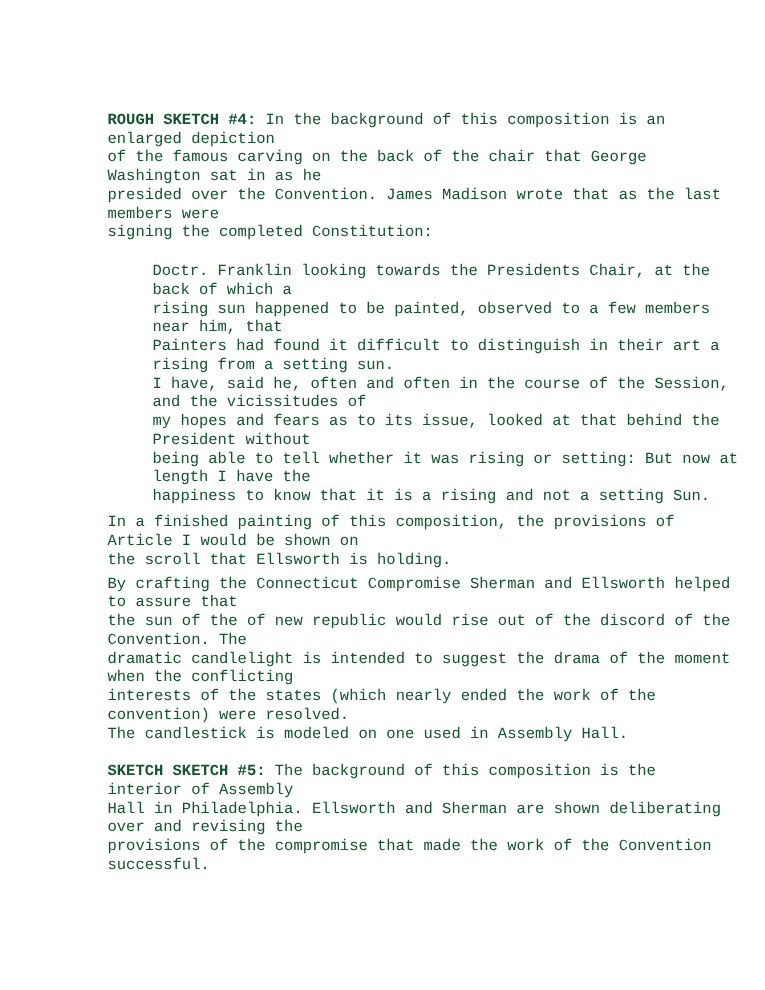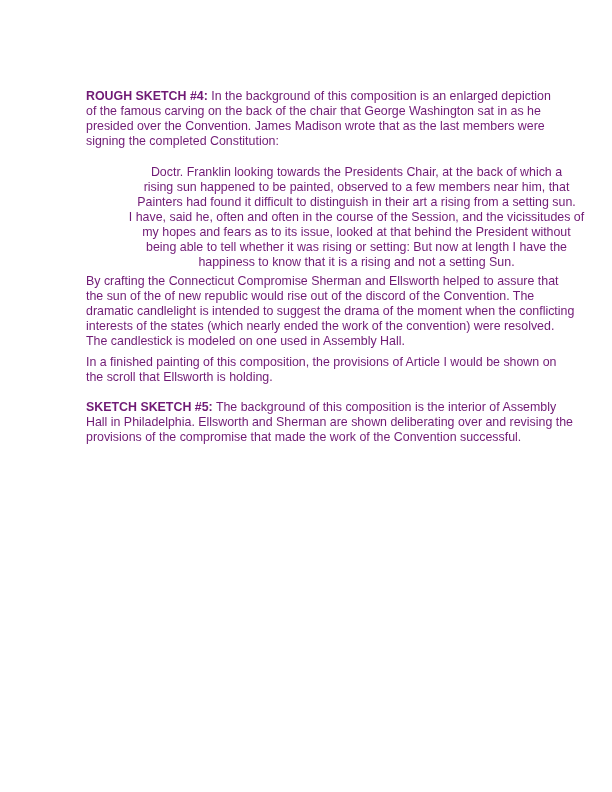--- a/index.html
+++ b/index.html
@@ -11,38 +11,37 @@
     height: 792px;
     background: #ffffff;
     position: relative;
     overflow: hidden;
   }
   .doc {
     position: absolute;
     left: 86px;
     top: 89px;
     width: 505px;
-    color: #701a75;
-    font-family: Liberation Sans, sans-serif;
+    color: #14532d;
+    font-family: Liberation Mono, monospace;
     font-size: 12.4px;
     line-height: 15px;
     text-rendering: optimizeLegibility;
   }
   .para {
     margin: 0;
     white-space: pre-line;
   }
   .para .lead {
     font-weight: bold;
     white-space: pre-line;
   }
   .block-quote {
     margin-top: 16px;
     padding-left: 36px;
-    text-align: center;
   }
   .para-compromise {
     margin-top: 4px;
   }
   .para-finished-painting {
     margin-top: 6px;
   }
   .para-sketch-5 {
     margin-top: 15px;
   }
@@ -58,26 +57,26 @@
 signing the completed Constitution:</span></p>
 
   <p class="para block-quote"><span>Doctr. Franklin looking towards the Presidents Chair, at the back of which a
 rising sun happened to be painted, observed to a few members near him, that
 Painters had found it difficult to distinguish in their art a rising from a setting sun.
 I have, said he, often and often in the course of the Session, and the vicissitudes of
 my hopes and fears as to its issue, looked at that behind the President without
 being able to tell whether it was rising or setting: But now at length I have the
 happiness to know that it is a rising and not a setting Sun.</span></p>
 
+  <p class="para para-finished-painting"><span>In a finished painting of this composition, the provisions of Article I would be shown on
+the scroll that Ellsworth is holding.</span></p>
+
   <p class="para para-compromise"><span>By crafting the Connecticut Compromise Sherman and Ellsworth helped to assure that
 the sun of the of new republic would rise out of the discord of the Convention. The
 dramatic candlelight is intended to suggest the drama of the moment when the conflicting
 interests of the states (which nearly ended the work of the convention) were resolved.
 The candlestick is modeled on one used in Assembly Hall.</span></p>
-
-  <p class="para para-finished-painting"><span>In a finished painting of this composition, the provisions of Article I would be shown on
-the scroll that Ellsworth is holding.</span></p>
 
   <p class="para para-sketch-5"><strong class="lead">SKETCH SKETCH #5:</strong><span> The background of this composition is the interior of Assembly
 Hall in Philadelphia. Ellsworth and Sherman are shown deliberating over and revising the
 provisions of the compromise that made the work of the Convention successful.</span></p>
 
 </div>
 
 </body></html>

